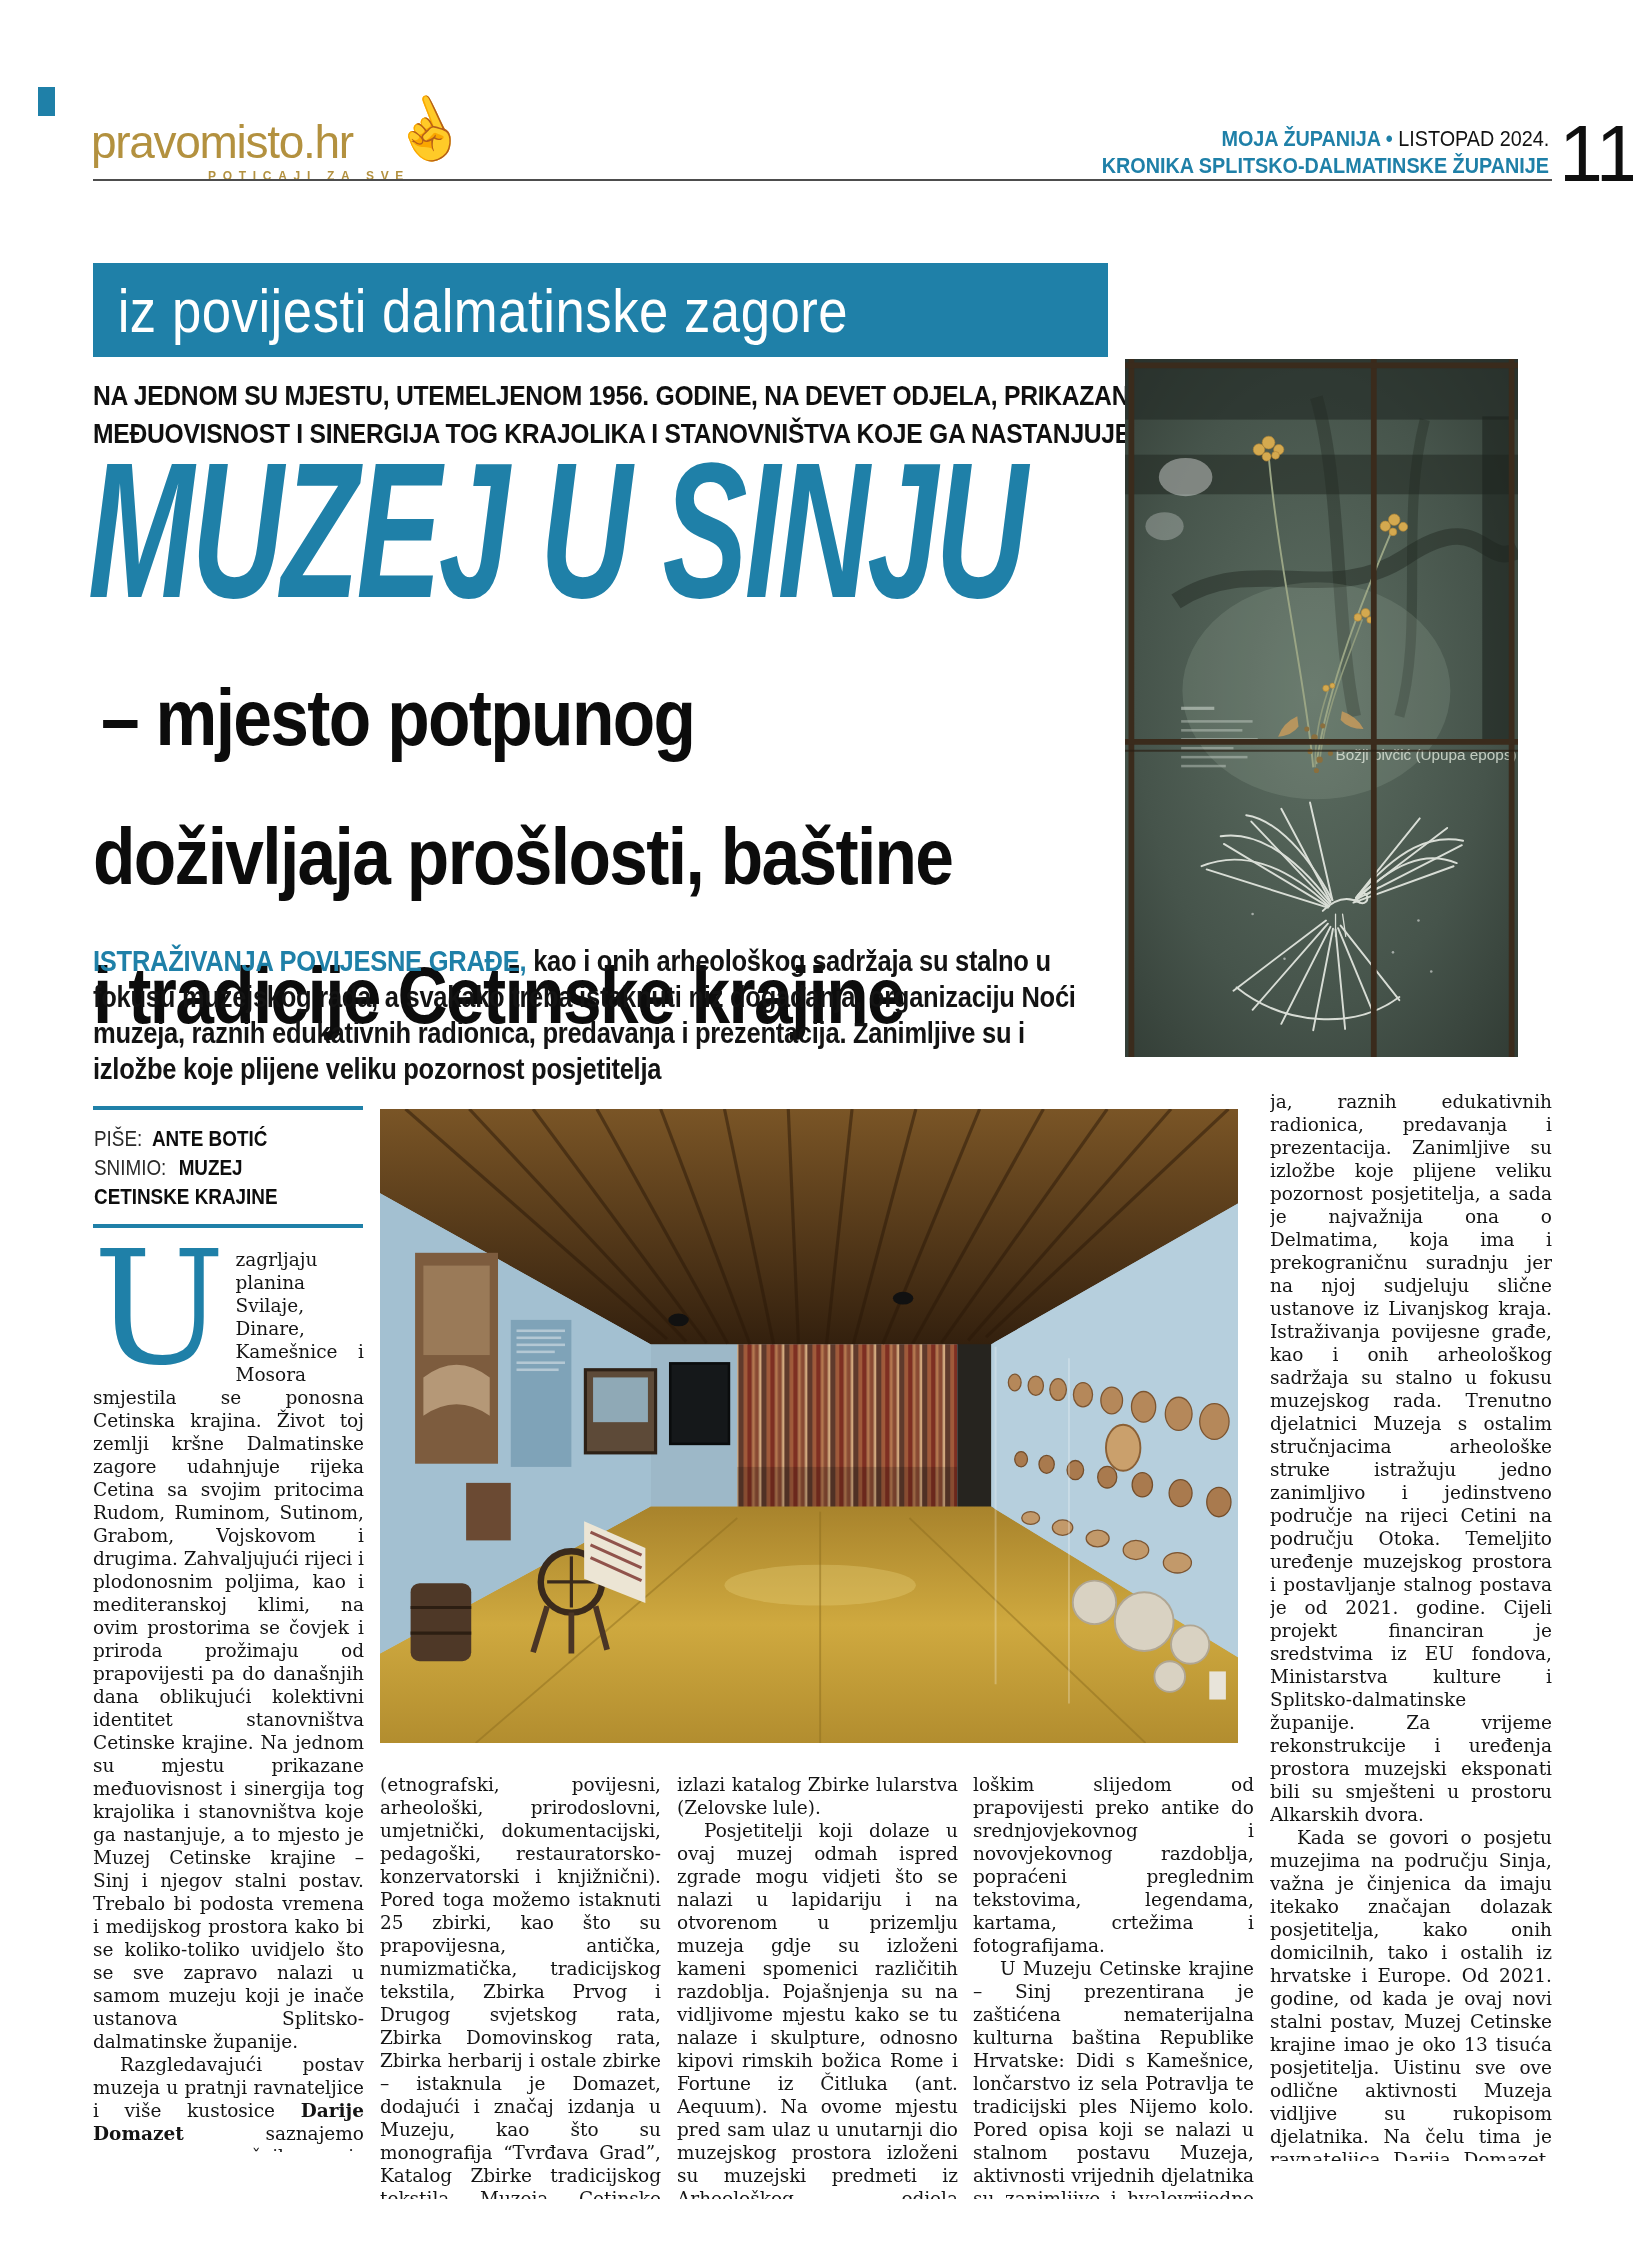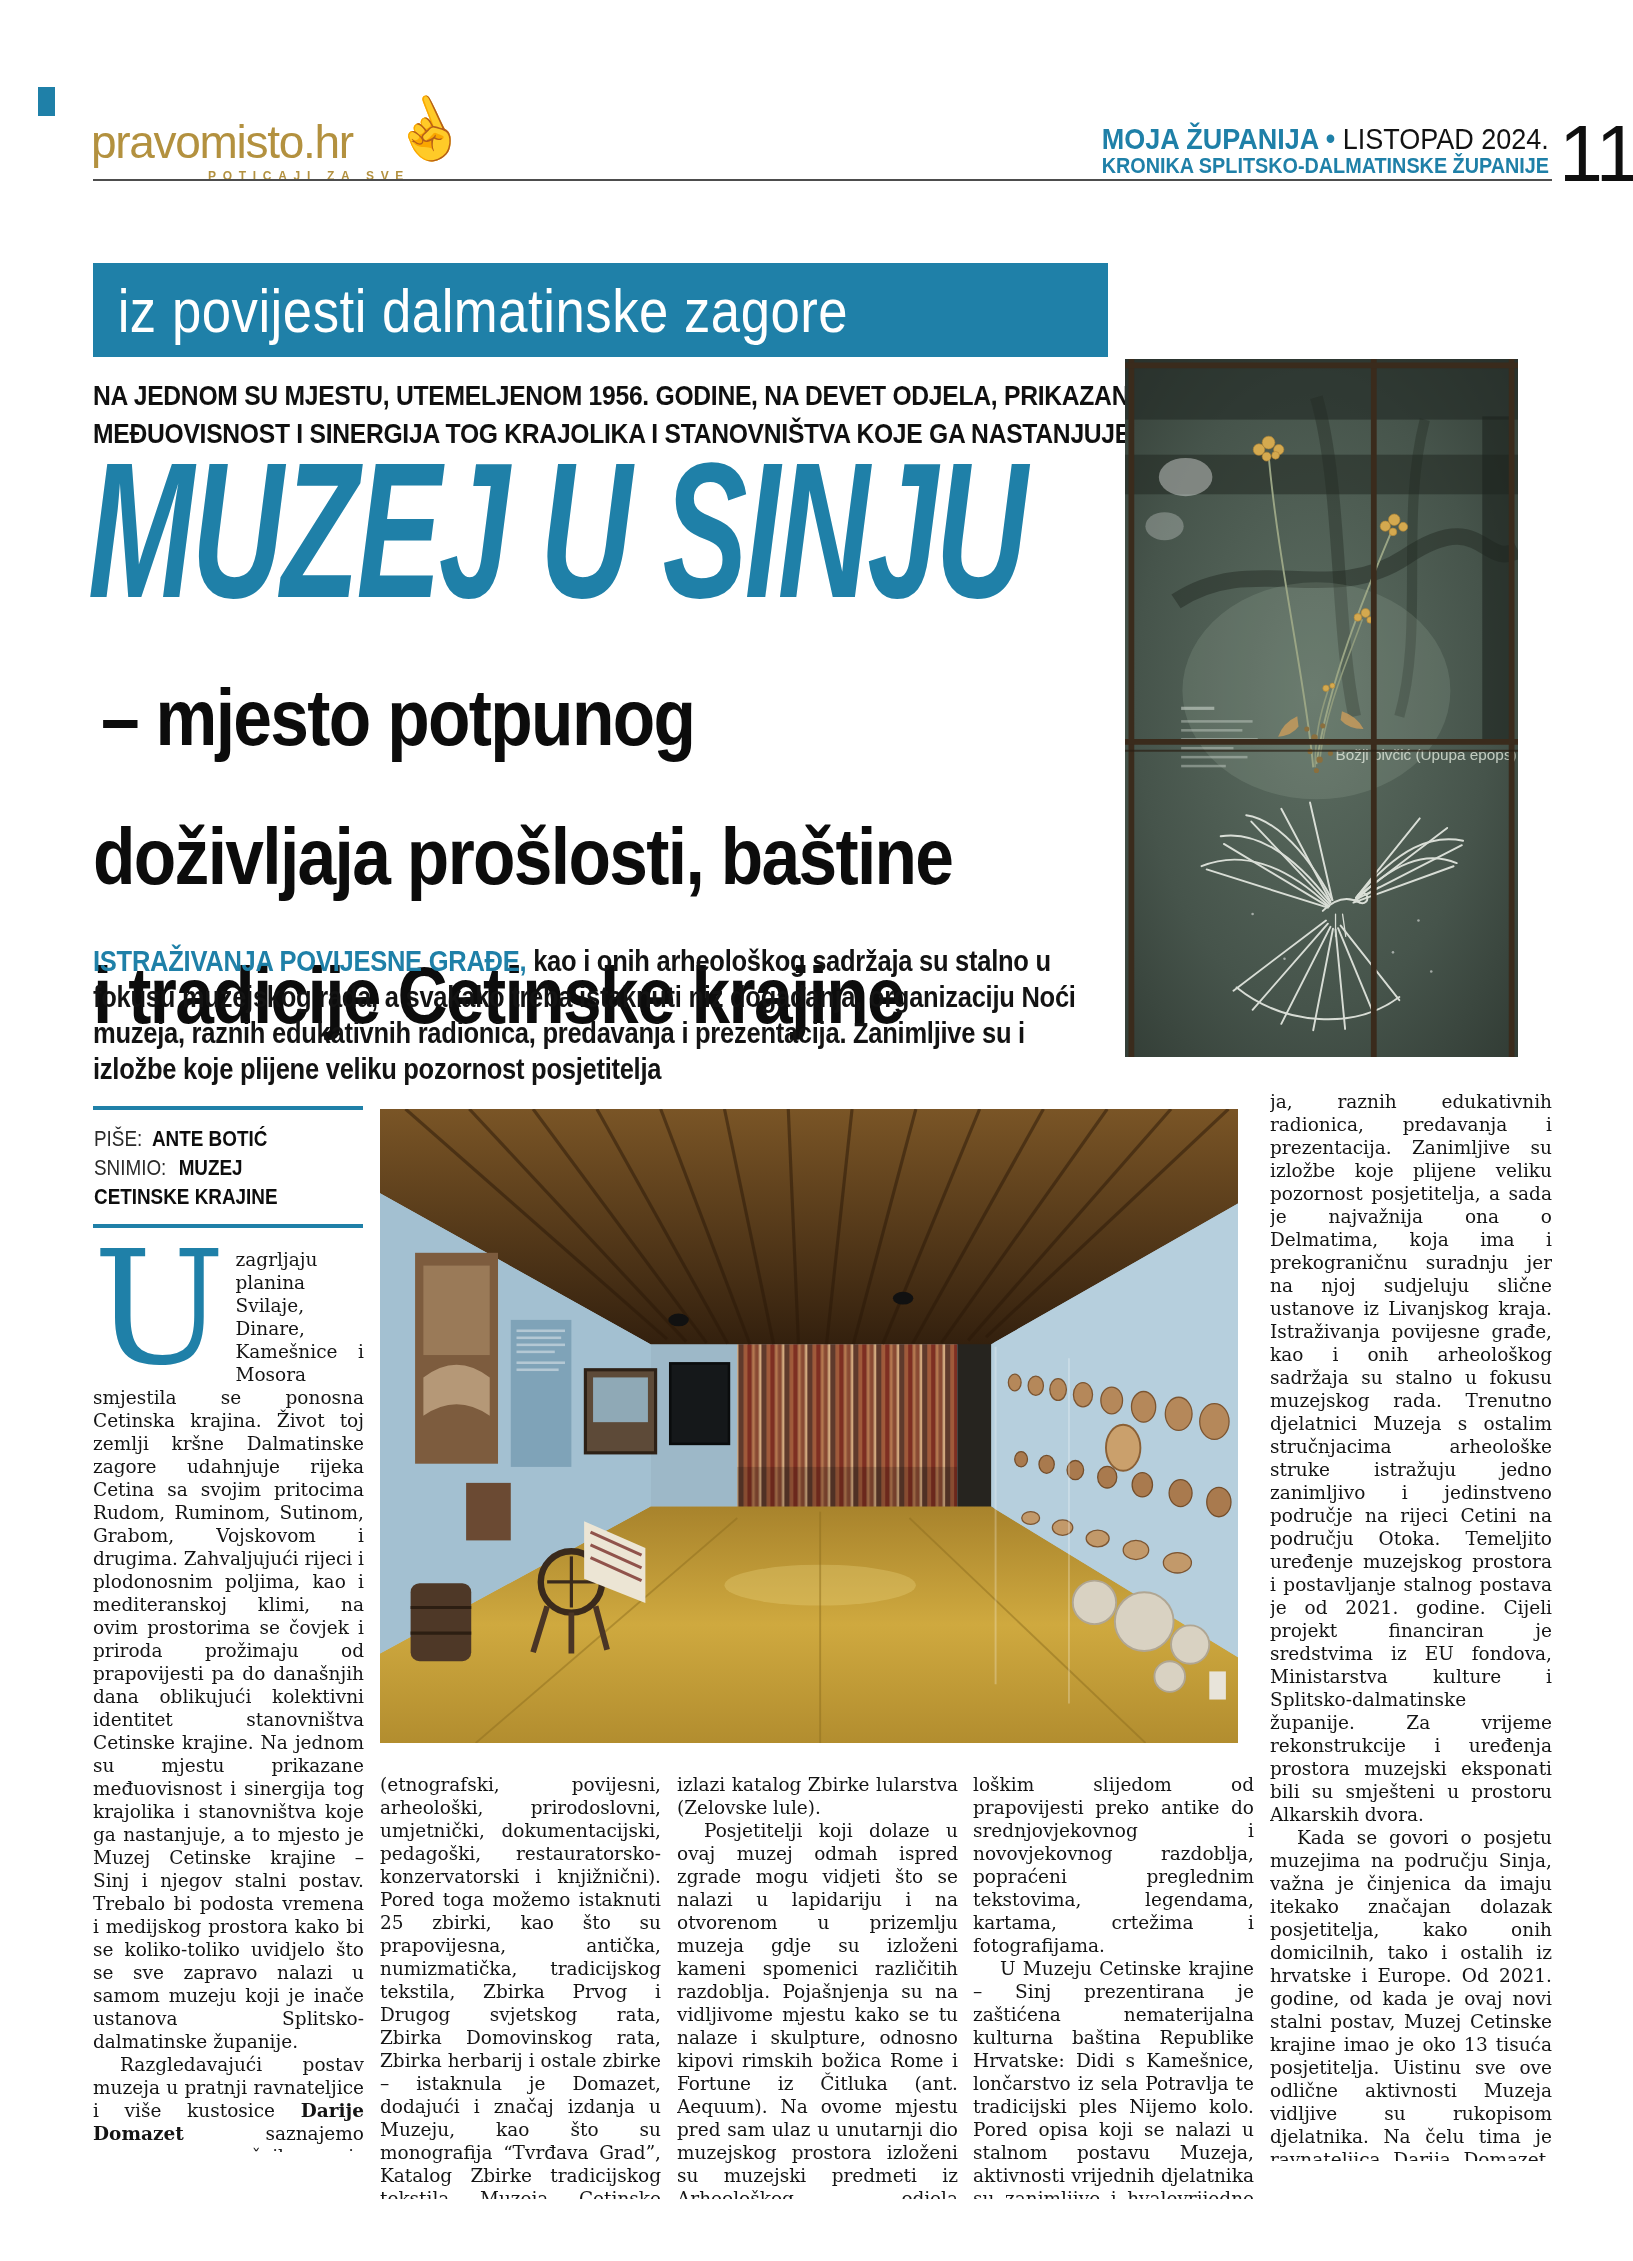--- a/index.html
+++ b/index.html
@@ -13,21 +13,21 @@
     font-family:"Liberation Sans",sans-serif;color:var(--ink);
   }
   .abs{position:absolute;}
   
   #corner-mark{left:38px;top:87px;width:16.6px;height:29px;background:var(--blue);}
   #logo{left:91px;top:119px;}
   #logo .logo-text{font-size:46px;color:var(--gold);letter-spacing:-1.3px;line-height:1;}
   #logo .tagline{margin-left:117px;margin-top:3.8px;font-size:12px;font-weight:bold;letter-spacing:6.7px;color:var(--gold);}
   #hand{left:391px;top:101px;font-size:59px;color:var(--gold);transform:rotate(-24deg);line-height:1;}
   #issue{right:84px;top:125px;text-align:right;white-space:nowrap;}
-  #issue .l1{font-size:30px;font-weight:bold;line-height:27px;}
+  #issue .l1{font-size:22px;font-weight:bold;line-height:27px;}
   #issue .l1 .brand,#issue .l1 .dot{color:var(--blue);}
   #issue .l1 .date{color:#121212;font-weight:normal;}
   #issue .l2{font-size:22px;font-weight:bold;color:var(--blue);line-height:27px;}
   #issue span.sq{display:inline-block;transform:scaleX(.9);transform-origin:right top;}
   #pagenum{left:1559px;top:114px;font-size:79px;color:#0f0f0f;letter-spacing:-1.3px;line-height:1;}
   #hrule{left:93px;top:179px;width:1459px;height:1.9px;background:#4d4d4d;}
   
   #kicker{left:93px;top:251px;width:1015px;height:94px;background:var(--blue);display:flex;align-items:center;margin-top:12px;}
   #kicker span{display:inline-block;transform:scaleX(.85);transform-origin:left center;
     color:#fff;font-size:62px;letter-spacing:0.6px;padding-left:29px;white-space:nowrap;}

